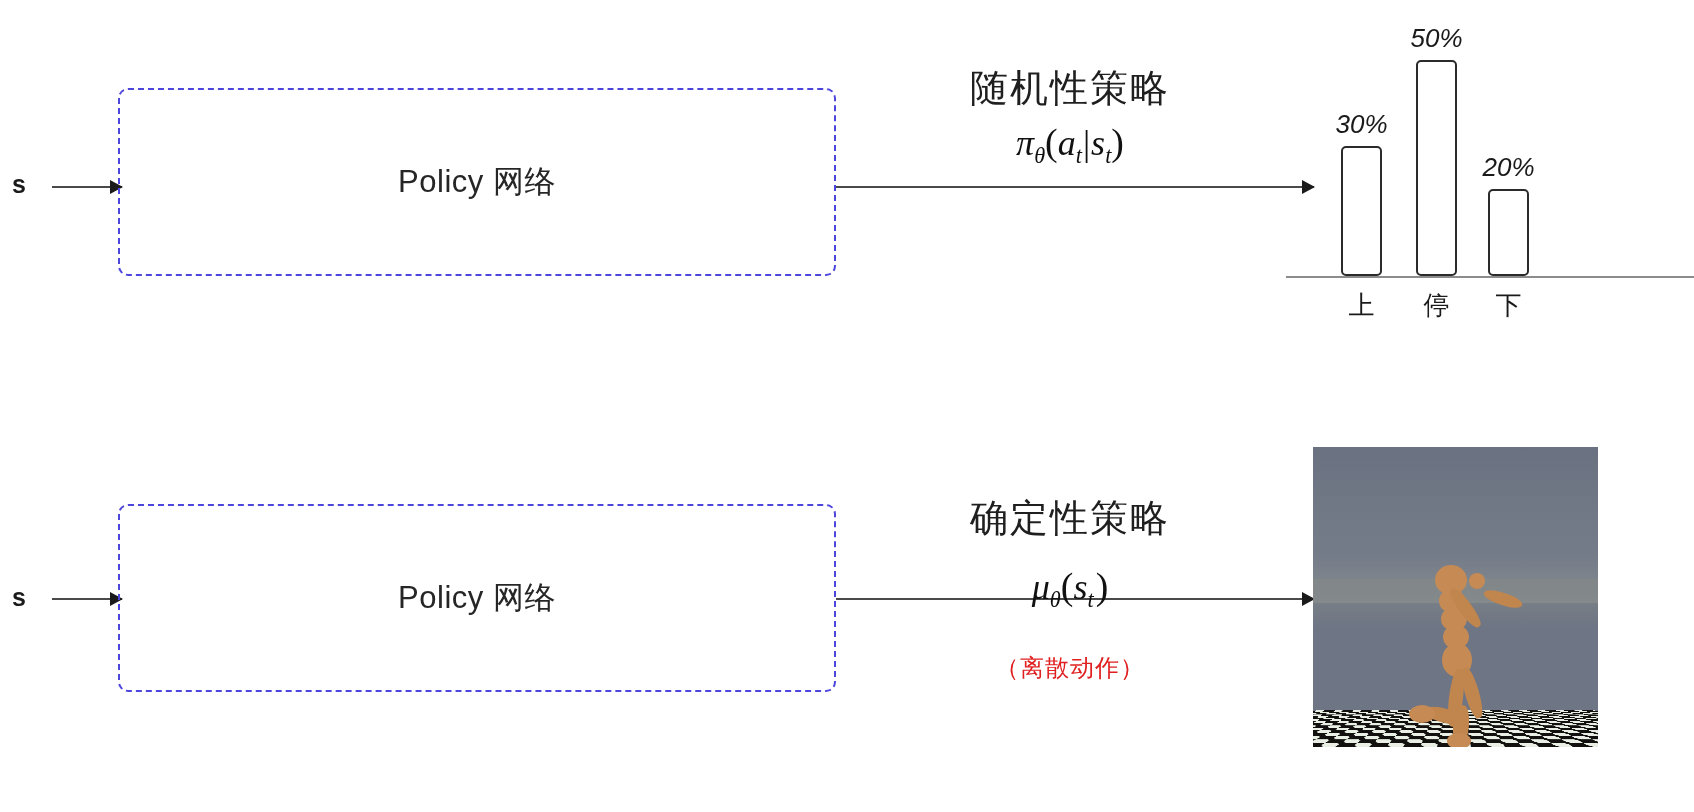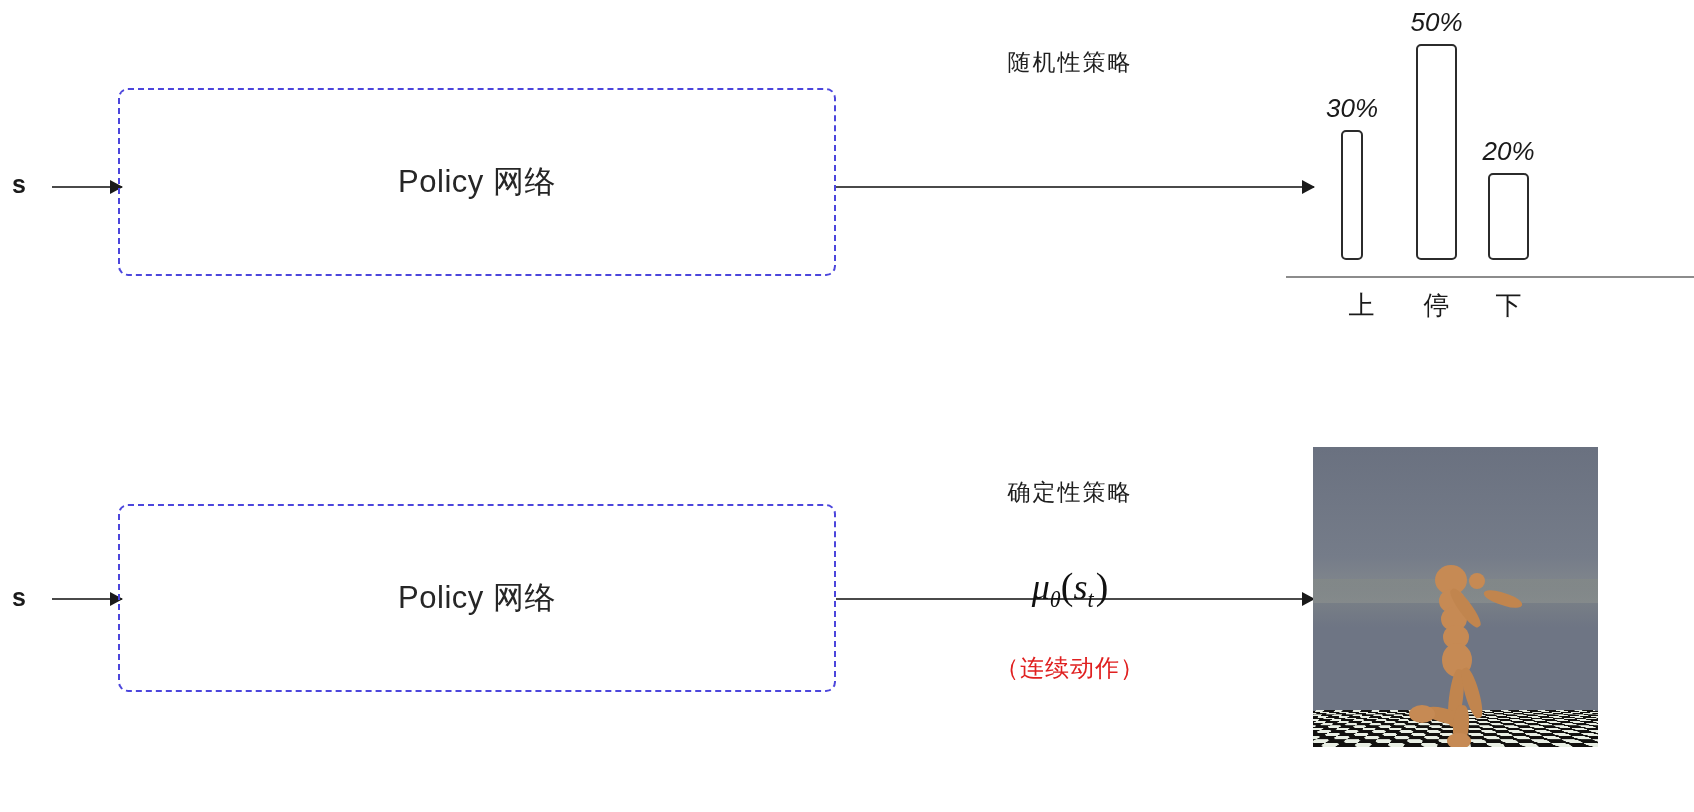--- a/index.html
+++ b/index.html
@@ -61,25 +61,26 @@
     transform: translateY(-50%);
     width: 0; height: 0;
     border-left: 13px solid #1a1a1a;
     border-top: 7.5px solid transparent;
     border-bottom: 7.5px solid transparent;
   }
 
   
   .policy-type {
     position: absolute;
-    font-size: 23px;
+    font-size: 38px;
     color: #1f1f1f;
     letter-spacing: 2px;
     white-space: nowrap;
     text-align: center;
+    margin-top: 16px;
   }
   .policy-formula {
     position: absolute;
     font-family: "Liberation Serif", "DejaVu Serif", serif;
     font-style: italic;
     font-size: 36px;
     color: #111111;
     white-space: nowrap;
     text-align: center;
   }
@@ -111,21 +112,21 @@
   }
   .bar-axis {
     position: absolute;
     left: 0;
     bottom: 0;
     height: 2px;
     background: #8c8c8c;
   }
   .bar-col {
     position: absolute;
-    bottom: 18px;
+    bottom: 2px;
     font-style: italic;
   }
   .bar-rect {
     position: absolute;
     bottom: 0;
     left: 0;
     width: 100%;
     border: 2.5px solid #2b2b2b;
     border-radius: 5px;
     box-sizing: border-box;
@@ -203,25 +204,28 @@
   <div class="arrow" style="left:52px; top:186px; width:70px;"></div>
 
   <div class="policy-box" style="left:118px; top:88px; width:718px; height:188px;">
     <div class="policy-box-label">Policy 网络</div>
   </div>
 
   <div class="arrow" style="left:836px; top:186px; width:478px;"></div>
 
   <div class="policy-type" style="left:930px; top:47px; width:280px;">随机性策略</div>
 
+  <div class="policy-formula" style="left:930px; top:120px; width:280px;">
+    <span>π</span><span class="sub">θ</span><span class="paren">(</span><span>a</span><span class="sub">t</span><span class="bar">|</span><span>s</span><span class="sub">t</span><span class="paren">)</span>
+  </div>
 
 
   <div class="barchart" id="barchart" style="left:1286px; top:40px; width:408px; height:238px;">
     <div class="bar-axis" style="width:408px;"></div>
-  <div class="bar-col" style="left: 55px; width: 22px; height: 130px;">
+  <div class="bar-col" style="left: 55px; width: 41px; height: 130px;">
         <div class="bar-rect" style="height: 130px;"></div>
         <div class="bar-value" style="bottom: 136px;">30%</div>
       </div>
       <div class="bar-tick" style="left: 75.5px; top: 248px;">上</div>
       <div class="bar-col" style="left: 130px; width: 41px; height: 216px;">
         <div class="bar-rect" style="height: 216px;"></div>
         <div class="bar-value" style="bottom: 222px;">50%</div>
       </div>
       <div class="bar-tick" style="left: 150.5px; top: 248px;">停</div>
       <div class="bar-col" style="left: 202px; width: 41px; height: 87px;">
@@ -240,21 +244,21 @@
   </div>
 
   <div class="arrow" style="left:836px; top:598px; width:478px;"></div>
 
   <div class="policy-type" style="left:930px; top:477px; width:280px;">确定性策略</div>
 
   <div class="policy-formula" style="left:930px; top:564px; width:280px;">
     <span>μ</span><span class="sub">θ</span><span class="paren">(</span><span>s</span><span class="sub">t</span><span class="bar"></span><span></span><span class="sub"></span><span class="paren">)</span>
   </div>
 
-  <div class="action-note" style="left:930px; top:652px; width:280px;">（连续动作）</div>
+  <div class="action-note" style="left:930px; top:652px; width:280px;">（离散动作）</div>
 
   <div class="sim" style="left:1313px; top:447px; width:285px; height:300px;">
     <div class="sim-sky"></div>
     <div class="sim-floor"></div>
     <div class="sim-haze"></div>
 
     <div>
 
       <div class="joint" style="left:122px; top:118px; width:32px; height:30px;"></div>
 

